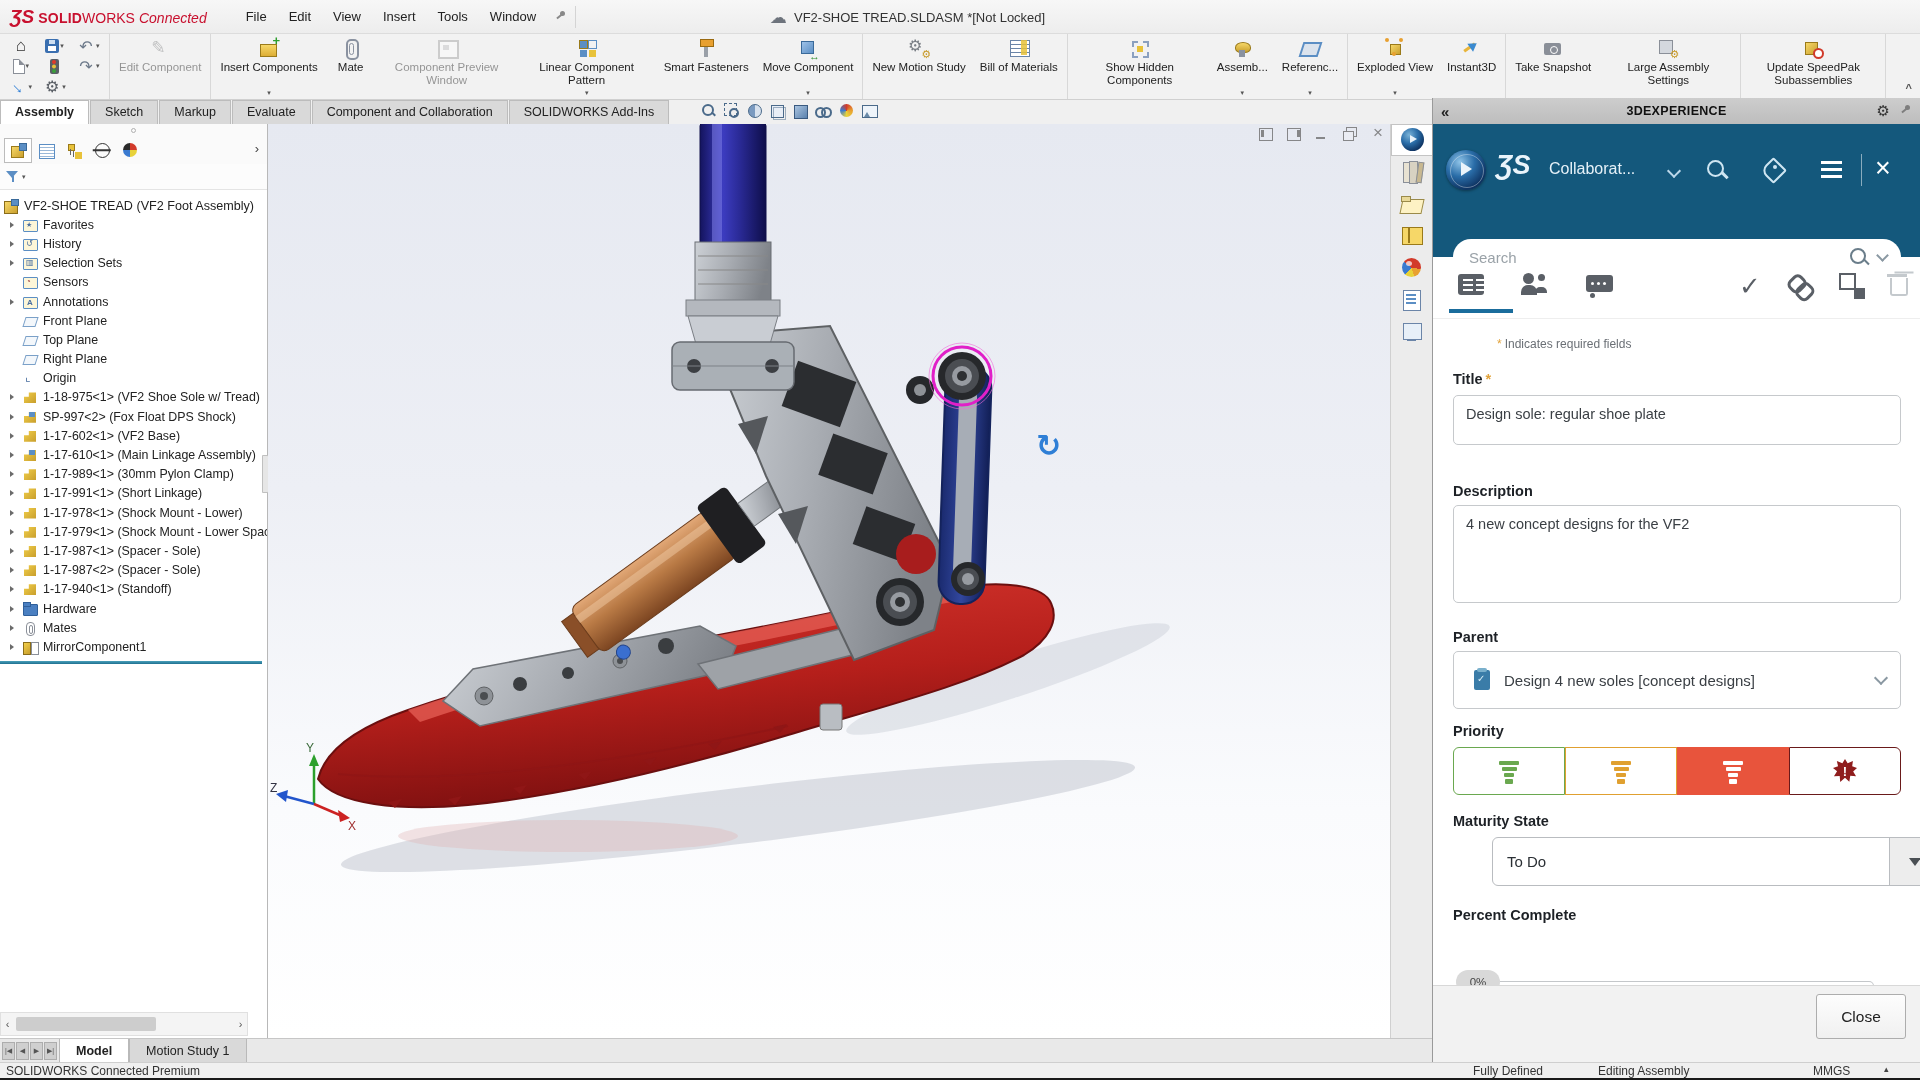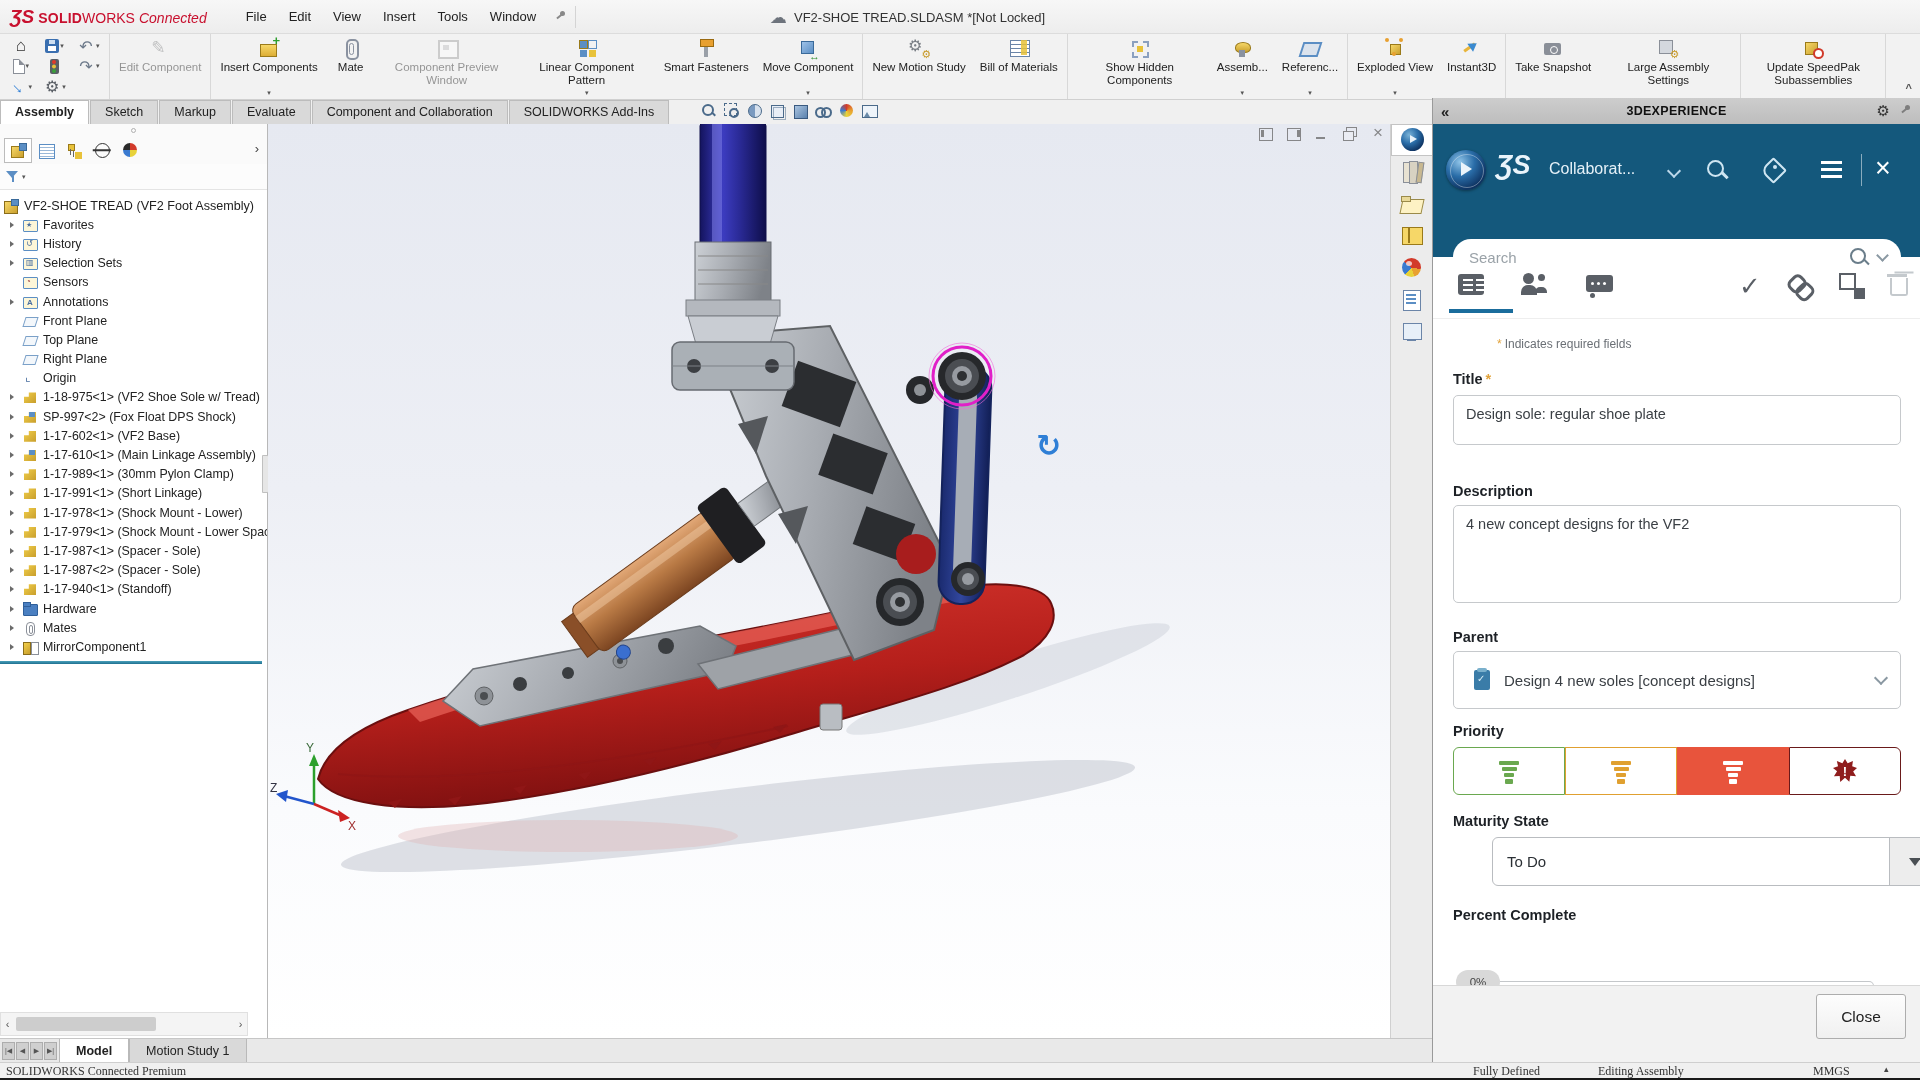--- a/index.html
+++ b/index.html
@@ -330,21 +330,21 @@
   .close-btn{position:absolute;right:14px;top:8px;width:90px;height:45px;background:linear-gradient(#fdfdfd,#f0f0f0);
              border:1px solid #adadad;border-radius:3px;font-size:15.5px;color:#222;font-family:inherit;}
 
   
   .modeltabs{position:absolute;left:0;top:1038px;width:1432px;height:24px;background:#e9e9e9;border-top:1px solid #c6c6c6;display:flex;align-items:stretch;}
   .mt-nav{display:flex;align-items:center;padding:0 2px;gap:1px;}
   .mt-nav span{width:13px;height:18px;background:#cfcfcf;border:1px solid #adadad;font-size:7px;color:#555;
                display:flex;align-items:center;justify-content:center;}
   .mtab{padding:0 16px;font-size:12.5px;display:flex;align-items:center;background:#d9d9d9;border-right:1px solid #b9b9b9;border-left:1px solid #b9b9b9;}
   .mtab.active{background:#fff;font-weight:bold;}
-  .statusbar{position:absolute;left:0;top:1062px;width:1920px;height:16px;background:#f0f0f0;border-top:1px solid #cfcfcf;font-size:12px;color:#333;font-family:Liberation Serif, serif;}
+  .statusbar{position:absolute;left:0;top:1062px;width:1920px;height:16px;background:#f0f0f0;border-top:1px solid #cfcfcf;font-size:12px;color:#333;}
   .statusbar .sb-left{position:absolute;left:6px;top:1px;}
   .sb-defined{position:absolute;left:1473px;top:1px;}
   .sb-mode{position:absolute;left:1598px;top:1px;}
   .sb-units{position:absolute;left:1813px;top:1px;}
   .sb-caret{position:absolute;left:1884px;top:1px;font-size:9px;color:#444;}
   .bottom-edge{position:absolute;left:0;top:1078px;width:1920px;height:2px;background:#1a1a1a;}
 </style>
 </head>
 <body>
 

